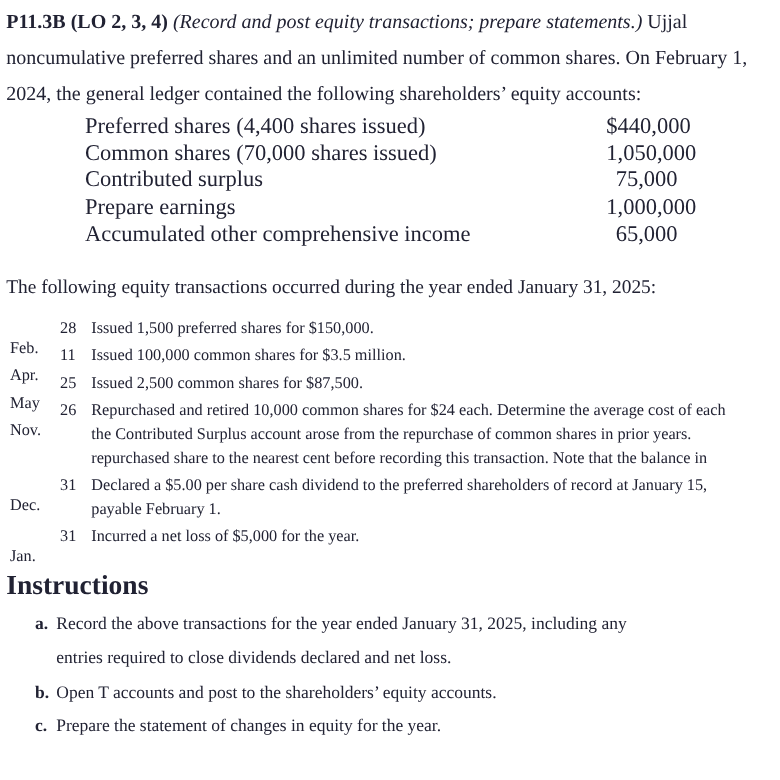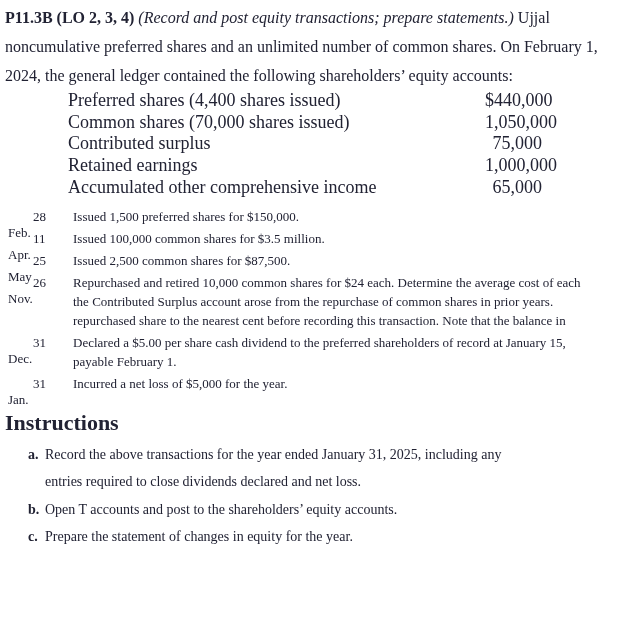--- a/index.html
+++ b/index.html
@@ -63,21 +63,21 @@
     margin-top: 8px;
     font-size: 13px;
     line-height: 19px;
   }
   .txn {
     position: relative;
     padding-left: 68px;
     margin-bottom: 3px;
   }
   .txn .month { position: absolute; left: 3px; top: 16px; }
-  .txn .day   { position: absolute; left: 28px; top: 0; }
+  .txn .day   { position: absolute; left: 43px; top: 0; }
   .dline {
     display: block;
     white-space: nowrap;
   }
 
   
   .instructions-heading {
     margin: 19px 0 0 0;
     font-size: 22px;
     font-weight: bold;
@@ -127,35 +127,36 @@
         </span>
     </div>
     <div class="acct-row">
       <span class="acct-label">Contributed surplus</span>
       <span class="acct-amt">
           <span class="cur"></span>
           <span class="val">75,000</span>
         </span>
     </div>
     <div class="acct-row">
-      <span class="acct-label">Retained earnings</span>
+      <span class="acct-label">Prepare earnings</span>
       <span class="acct-amt">
           <span class="cur"></span>
           <span class="val">1,000,000</span>
         </span>
     </div>
     <div class="acct-row">
       <span class="acct-label">Accumulated other comprehensive income</span>
       <span class="acct-amt">
           <span class="cur"></span>
           <span class="val">65,000</span>
         </span>
     </div>
   </div>
 
+  <p class="txn-intro">The following equity transactions occurred during the year ended January 31, 2025:</p>
 
   <div class="txns">
 
     <div class="txn">
       <span class="month">Feb.</span>
       <span class="day">28</span>
       <span class="desc">
         <span class="dline">Issued 1,500 preferred shares for $150,000.</span>
       </span>
     </div>

